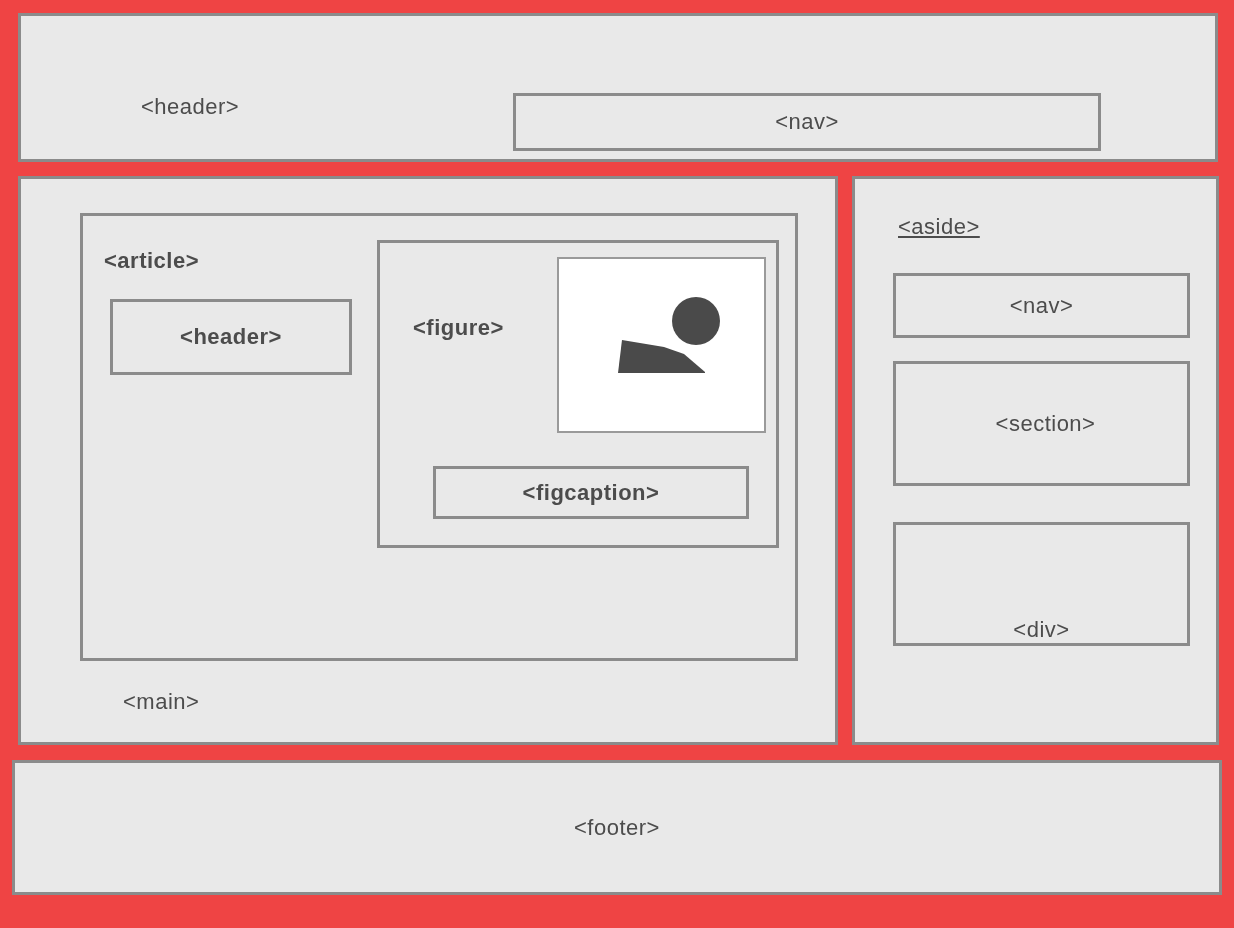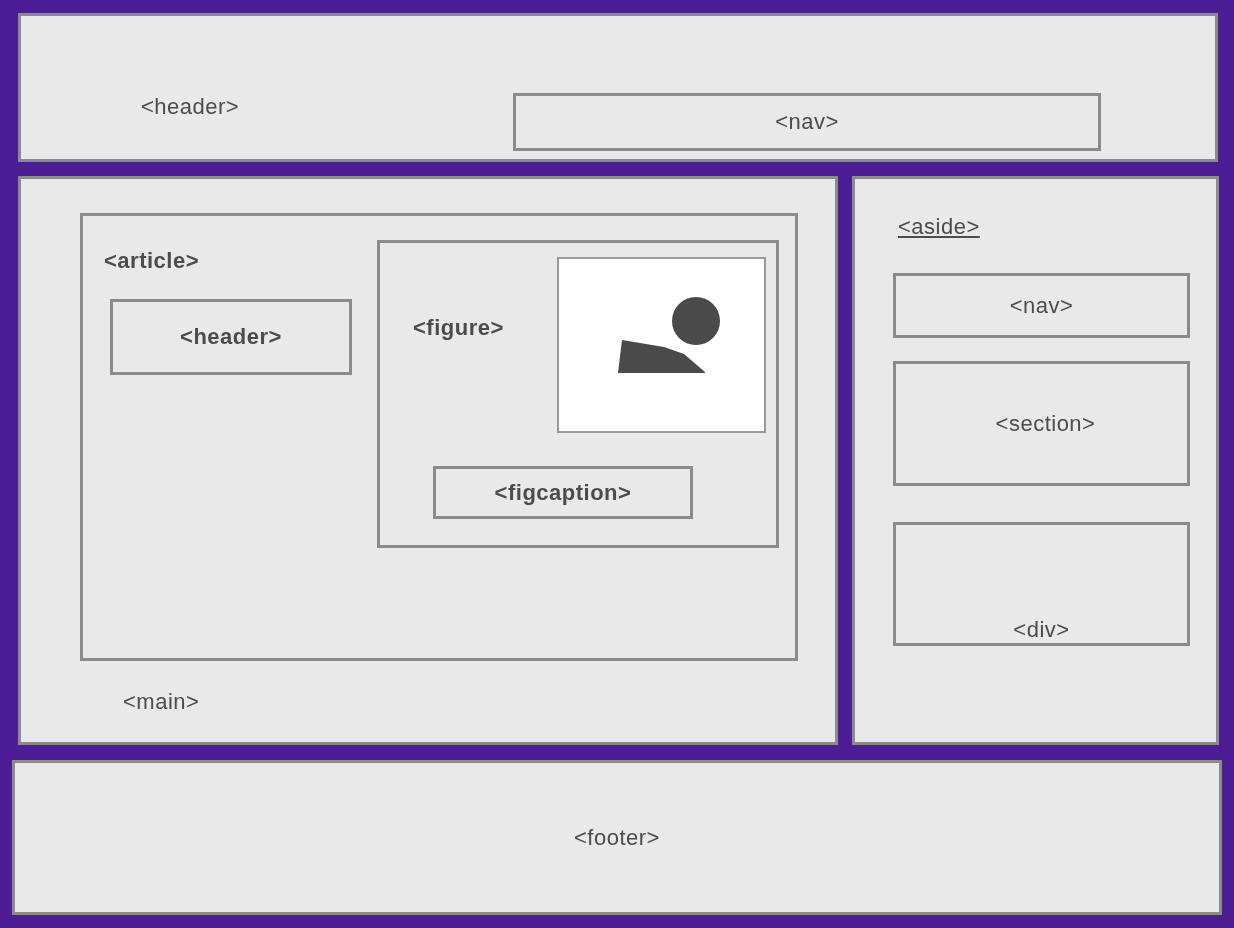--- a/index.html
+++ b/index.html
@@ -9,21 +9,21 @@
   }
   body {
     width: 1234px;
     height: 928px;
     font-family: "Liberation Sans", sans-serif;
   }
   .canvas {
     position: relative;
     width: 1234px;
     height: 928px;
-    background: #4c1d95;
+    background: #ef4444;
     overflow: hidden;
   }
   .box {
     position: absolute;
     background: #e9e9e9;
     border: 3px solid #8b8b8b;
     box-sizing: border-box;
   }
   .label {
     color: #4c4c4c;
@@ -48,31 +48,31 @@
   
   .main-box     { left: 18px;  top: 176px; width: 820px; height: 569px; }
   .main-label   { left: 102px; top: 510px; text-align: center; }
   .article-box  { left: 59px;  top: 34px;  width: 718px; height: 448px; font-weight: bold; }
   .article-label{ left: 21px;  top: 32px; }
   .article-header-box { left: 27px; top: 83px; width: 242px; height: 76px; }
   .figure-box   { left: 294px; top: 24px;  width: 402px; height: 308px; }
   .figure-label { left: 33px;  top: 72px; }
   .image-box    { left: 177px; top: 14px;  width: 209px; height: 176px;
                   background: #ffffff; border: 2px solid #9a9a9a; }
-  .figcaption-box { left: 53px; top: 223px; width: 260px; height: 53px; }
+  .figcaption-box { left: 53px; top: 223px; width: 316px; height: 53px; }
 
   
   .aside-box    { left: 852px; top: 176px; width: 367px; height: 569px; }
   .aside-label  { left: 43px;  top: 35px; text-decoration: underline; }
   .aside-nav-box     { left: 38px; top: 94px;  width: 297px; height: 65px; }
   .aside-section-box { left: 38px; top: 182px; width: 297px; height: 125px; padding-left: 8px; }
   .aside-div-box     { left: 38px; top: 343px; width: 297px; height: 124px; align-items: flex-end; }
 
   
-  .footer-box   { left: 12px;  top: 760px; width: 1210px; height: 155px; }
+  .footer-box   { left: 12px;  top: 760px; width: 1210px; height: 135px; }
 </style>
 </head>
 <body>
 
 <div class="canvas">
 
   <div class="box header-box">
     <span class="label corner-label header-label">&lt;header&gt;</span>
     <div class="box header-nav-box center">
       <span class="label">&lt;nav&gt;</span>

